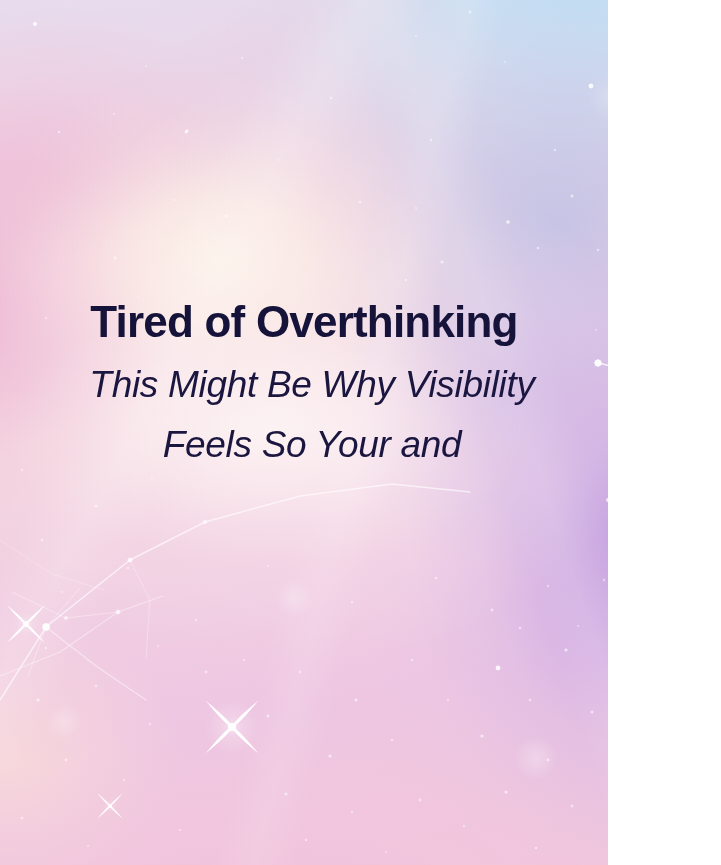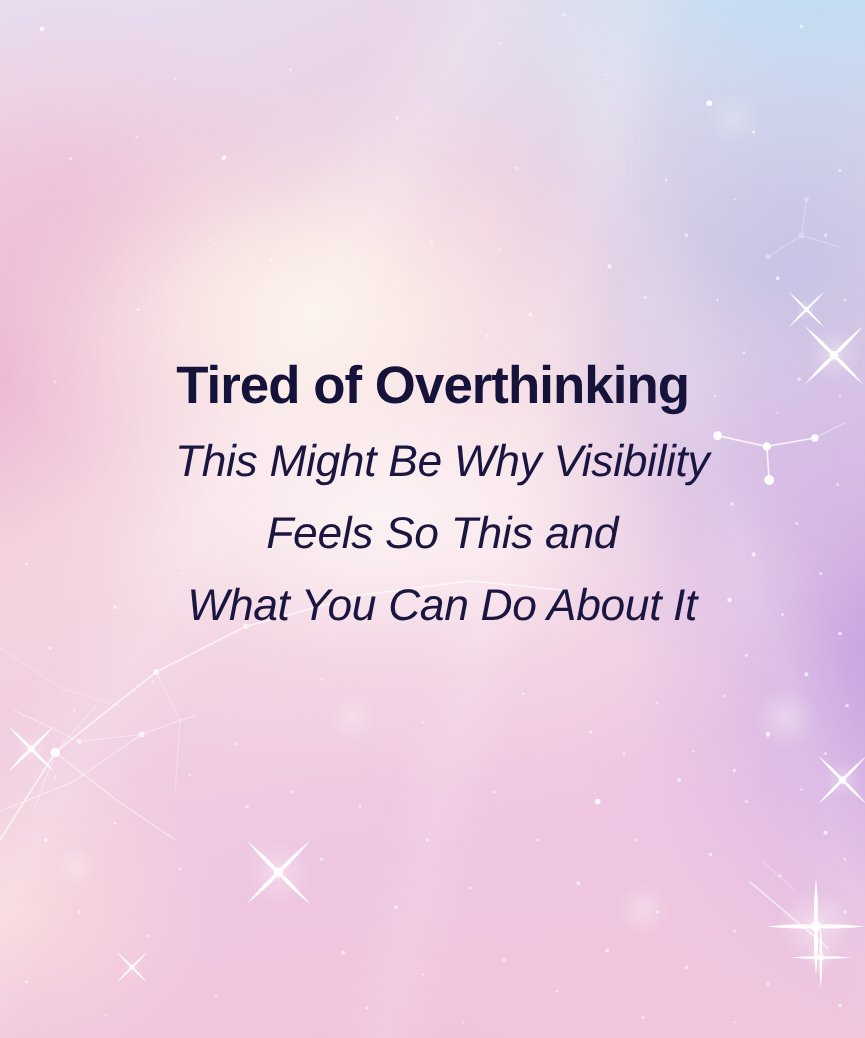--- a/index.html
+++ b/index.html
@@ -7,21 +7,21 @@
     margin: 0;
     padding: 0;
     background: #ffffff;
   }
   body {
     font-family: "Liberation Sans", sans-serif;
   }
 
   #canvas {
     position: relative;
-    width: 721px;
+    width: 608px;
     height: 865px;
     overflow: hidden;
     background: #ecd8ea;
   }
 
   
   .wash {
     position: absolute;
     inset: 0;
     pointer-events: none;
@@ -477,18 +477,17 @@
       <circle cx="548" cy="586" r="1.2" opacity="0.48"></circle>
     </g>
   </svg>
 
   <div id="text-block">
     <div>
       <p class="headline">Tired of Overthinking</p>
     </div>
     <div id="subhead-group">
       <p class="subhead">This Might Be Why Visibility</p>
-      <p class="subhead">Feels So This and</p>
-      <p class="subhead">What You Can Do About It</p>
+      <p class="subhead">Feels So Your and</p>
     </div>
   </div>
 
 </div>
 
 </body></html>

